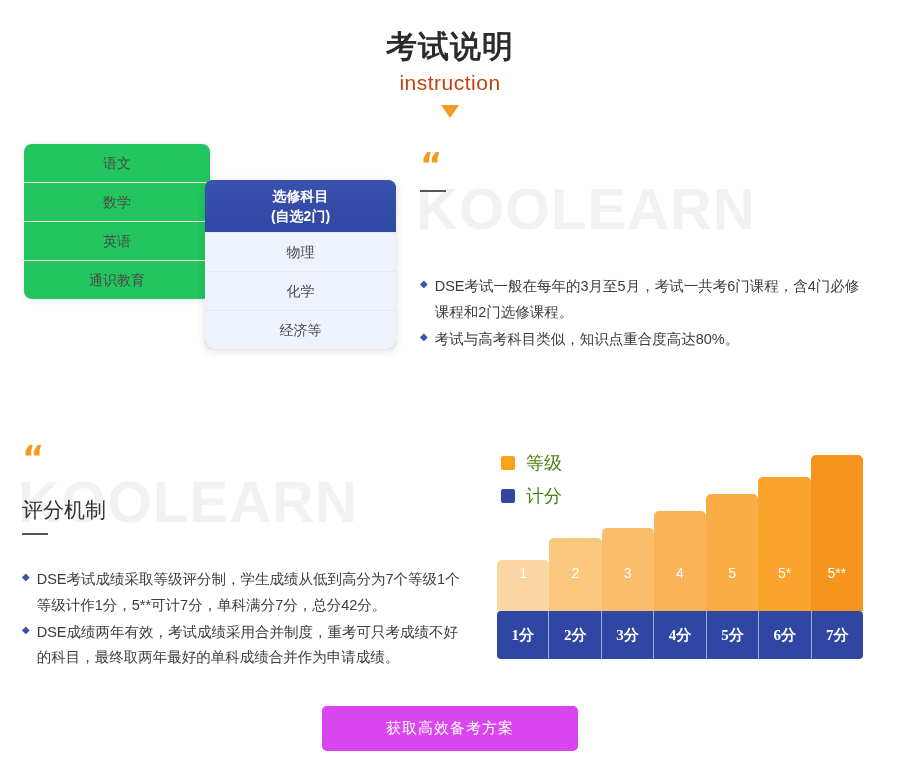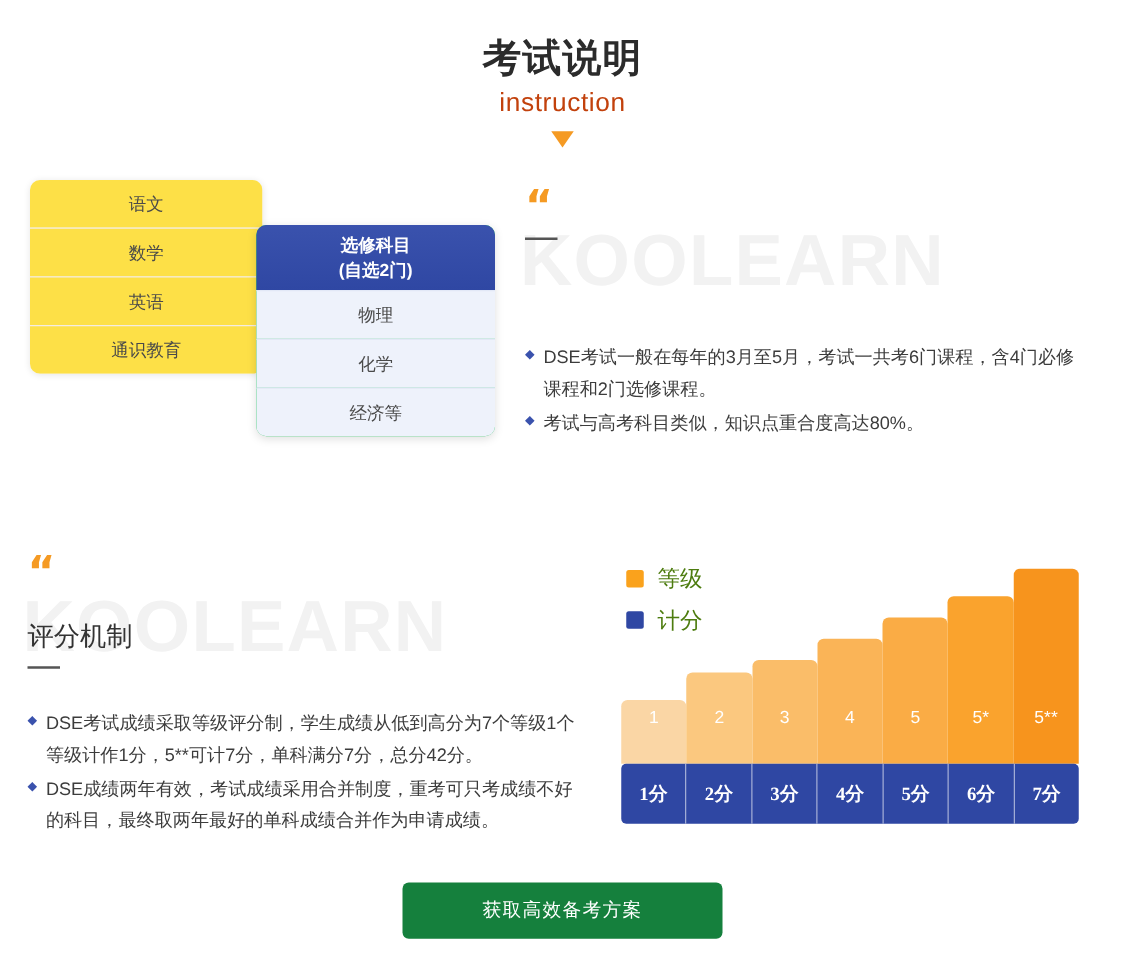--- a/index.html
+++ b/index.html
@@ -99,21 +99,21 @@
     background: linear-gradient(180deg, #3a52ad 0%, #2f47a3 100%);
   }
   .cell {
     height: 38px;
     line-height: 38px;
     text-align: center;
     font-size: 14px;
     color: #4a4a4a;
   }
   .col-required .cell {
-    background: #fde047;
+    background: #22c55e;
     border-top: 1px solid #f4ece1;
   }
   .col-required .cell:first-of-type {
     border-top: none;
   }
   .col-elective .cell {
     background: #eef2fb;
     border-top: 1px solid #e2e8f6;
   }
   .col-elective .cell:first-of-type {
@@ -282,21 +282,21 @@
   
   .cta-wrap {
     position: absolute;
     left: 0;
     top: 706px;
     width: 900px;
     text-align: center;
   }
   .cta-button {
     display: inline-block;
-    background: #15803d;
+    background: #d946ef;
     color: #ffffff;
     font-size: 15px;
     padding: 13px 64px;
     border-radius: 5px;
     border: none;
     cursor: pointer;
     font-family: "Liberation Sans", sans-serif;
     letter-spacing: 1px;
   }
 </style>

